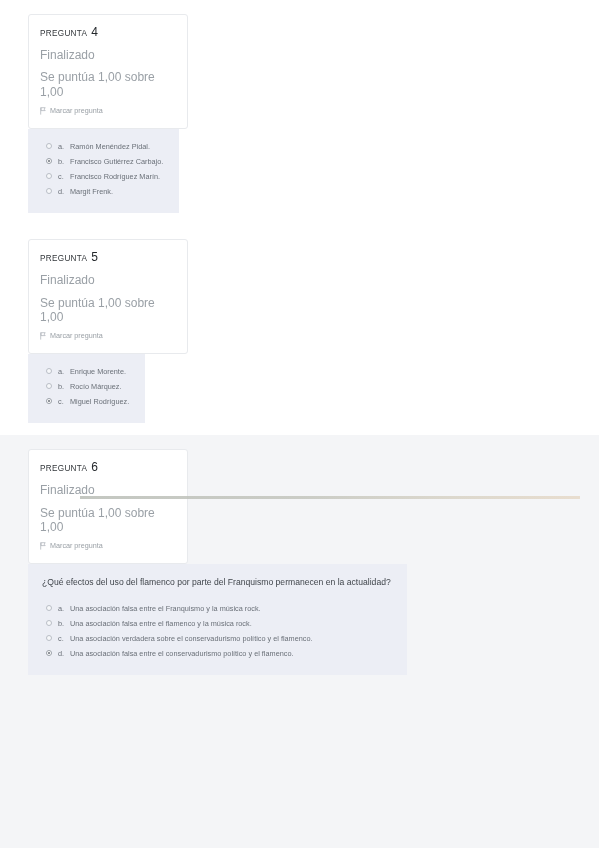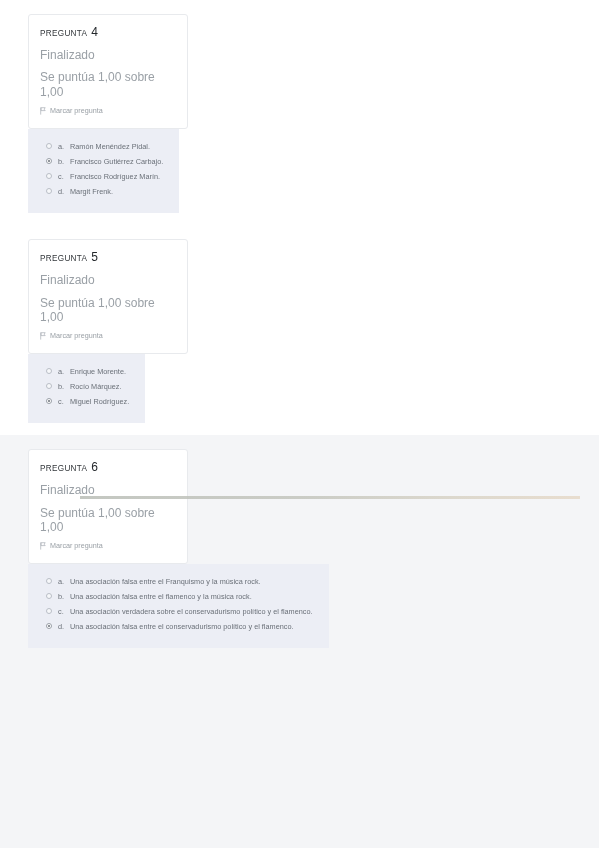--- a/index.html
+++ b/index.html
@@ -281,20 +281,21 @@
             <span class="flag-icon">
               <svg width="6" height="8" viewBox="0 0 6 8" xmlns="http://www.w3.org/2000/svg">
                 <path d="M0.7 0.4 L0.7 7.6" stroke="#a9aeb4" stroke-width="0.7" fill="none"></path>
                 <path d="M1.1 0.7 L5.2 0.7 L4.2 2.2 L5.2 3.6 L1.1 3.6 Z" fill="none" stroke="#a9aeb4" stroke-width="0.7"></path>
               </svg>
             </span>
             <span>Marcar pregunta</span>
           </div>
         </div>
         <div class="qcontent">
+          <div class="qtext">¿Qué efectos del uso del flamenco por parte del Franquismo permanecen en la actualidad?</div>
           <ul class="answers">
             <li class="answer">
               <span class="radio"></span>
               <span class="answer-letter">a.</span>
               <span class="answer-text">Una asociación falsa entre el Franquismo y la música rock.</span>
             </li>
             <li class="answer">
               <span class="radio"></span>
               <span class="answer-letter">b.</span>
               <span class="answer-text">Una asociación falsa entre el flamenco y la música rock.</span>

